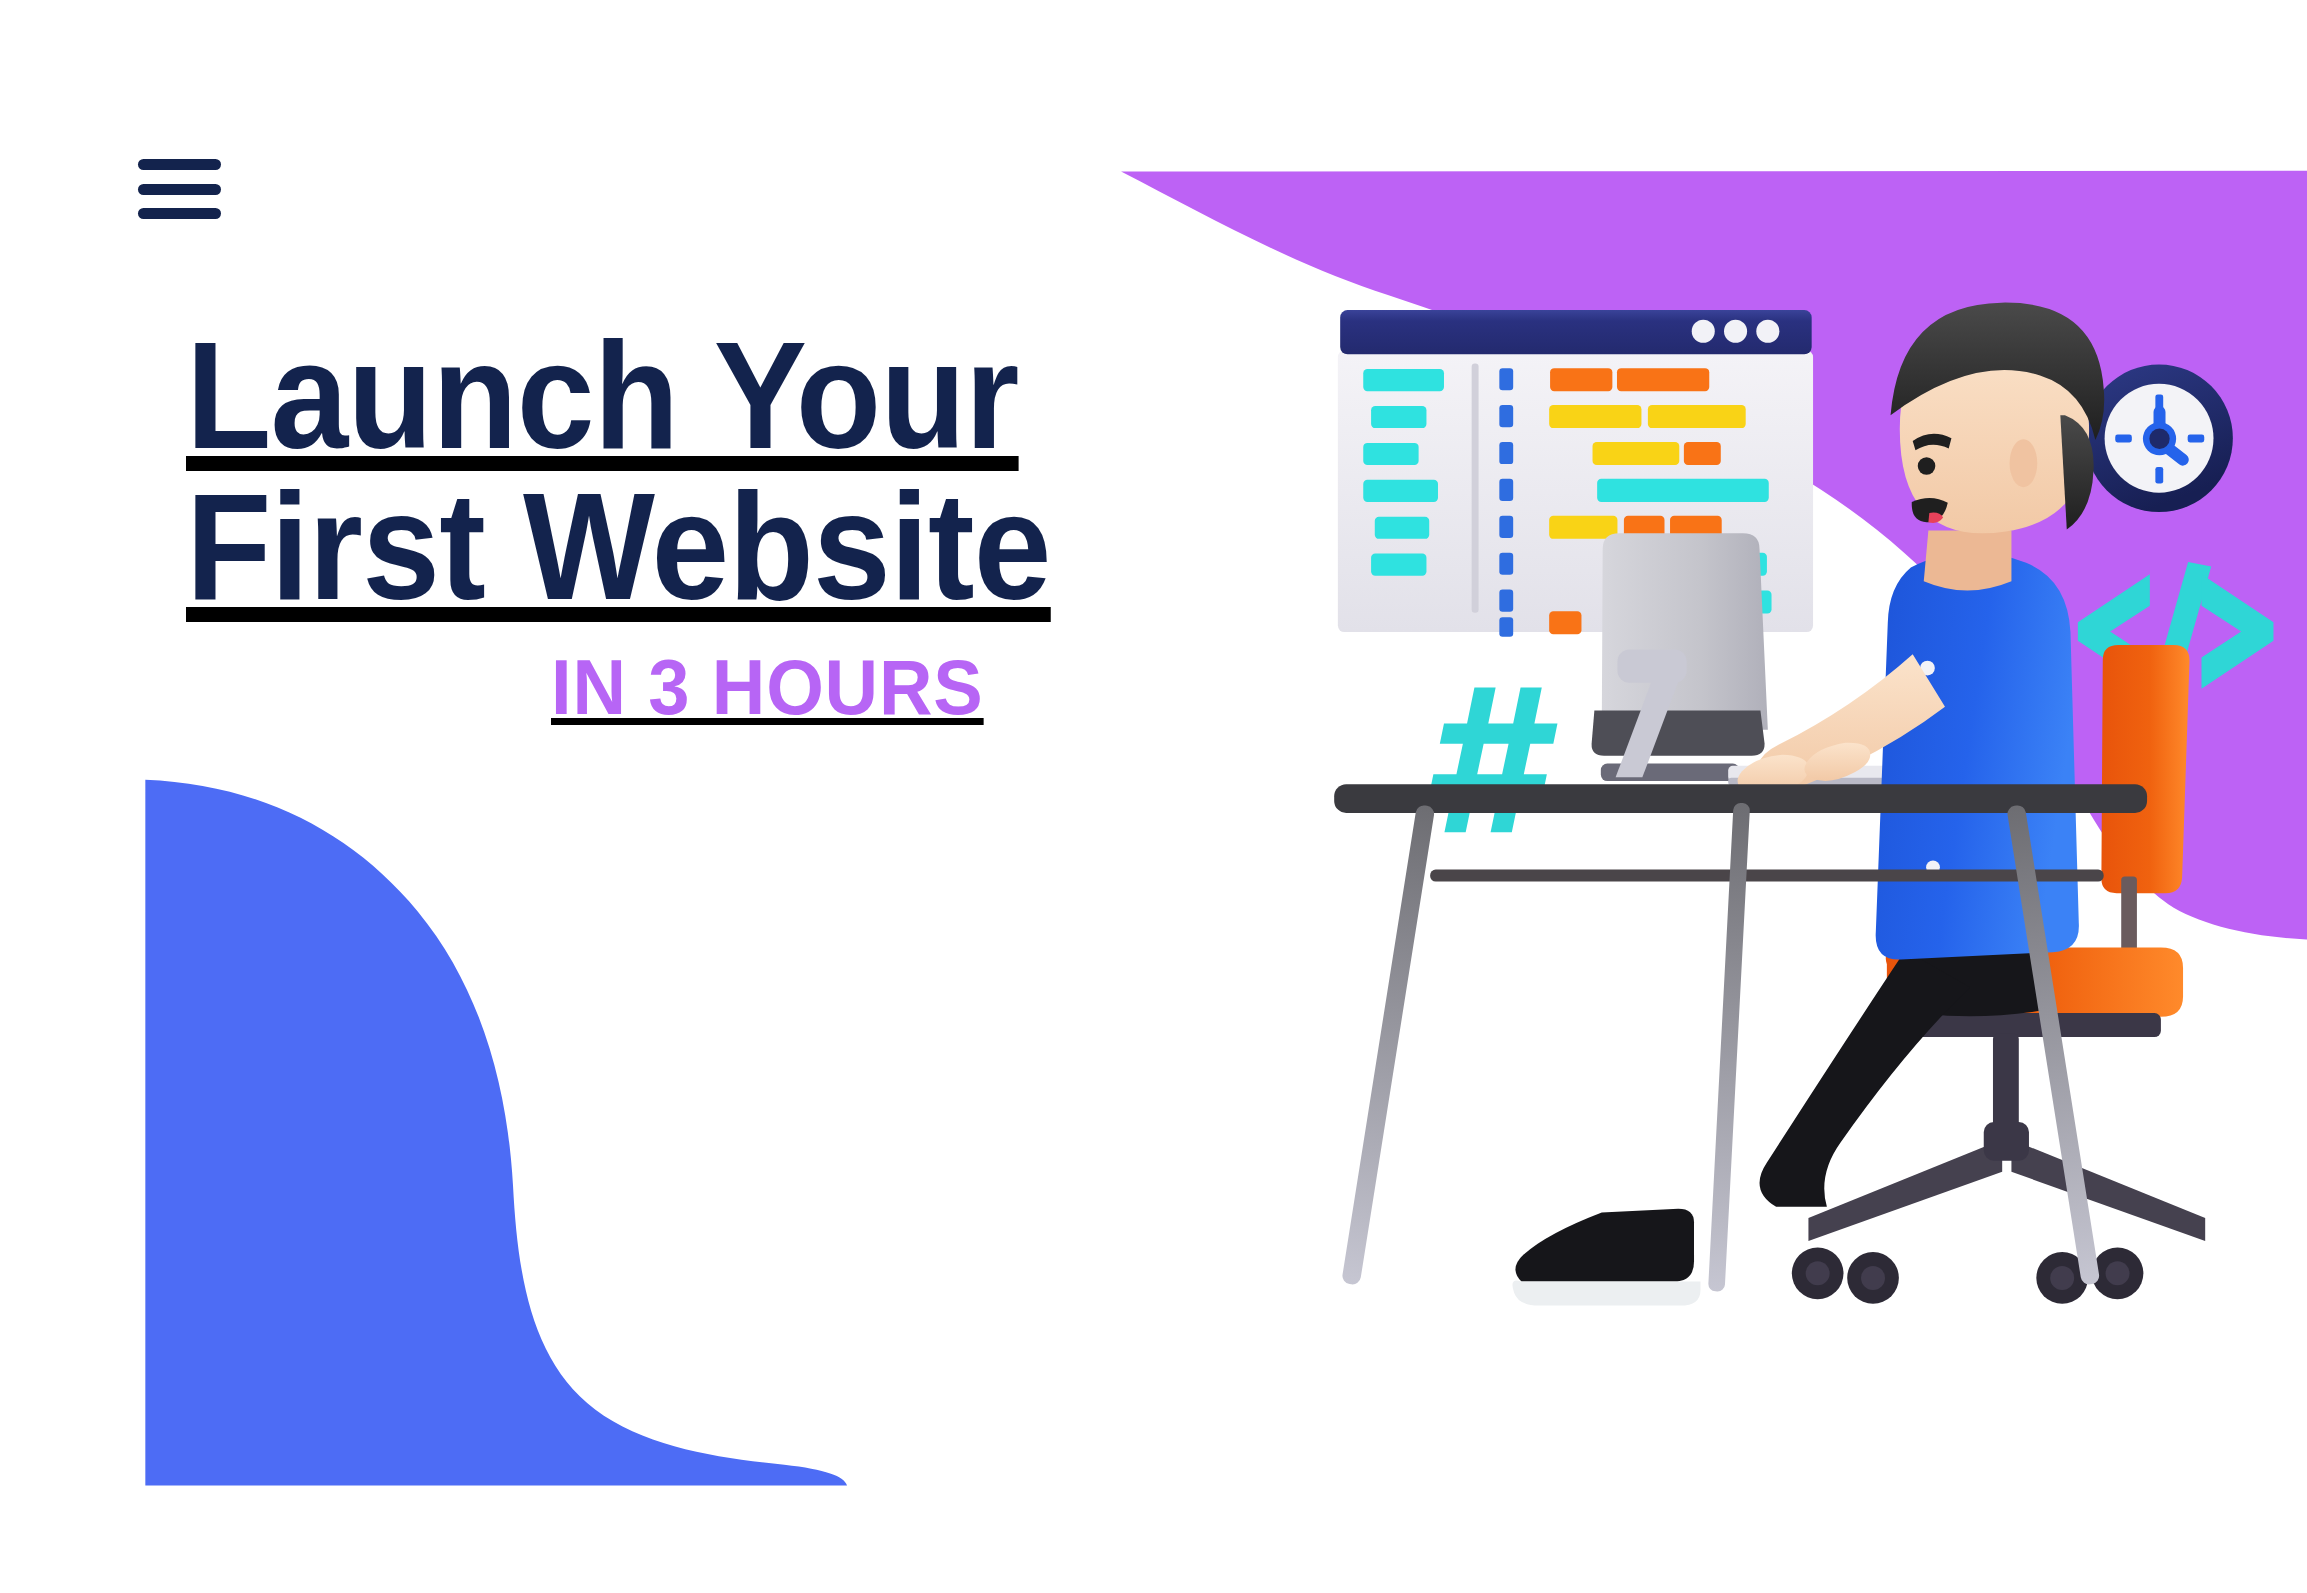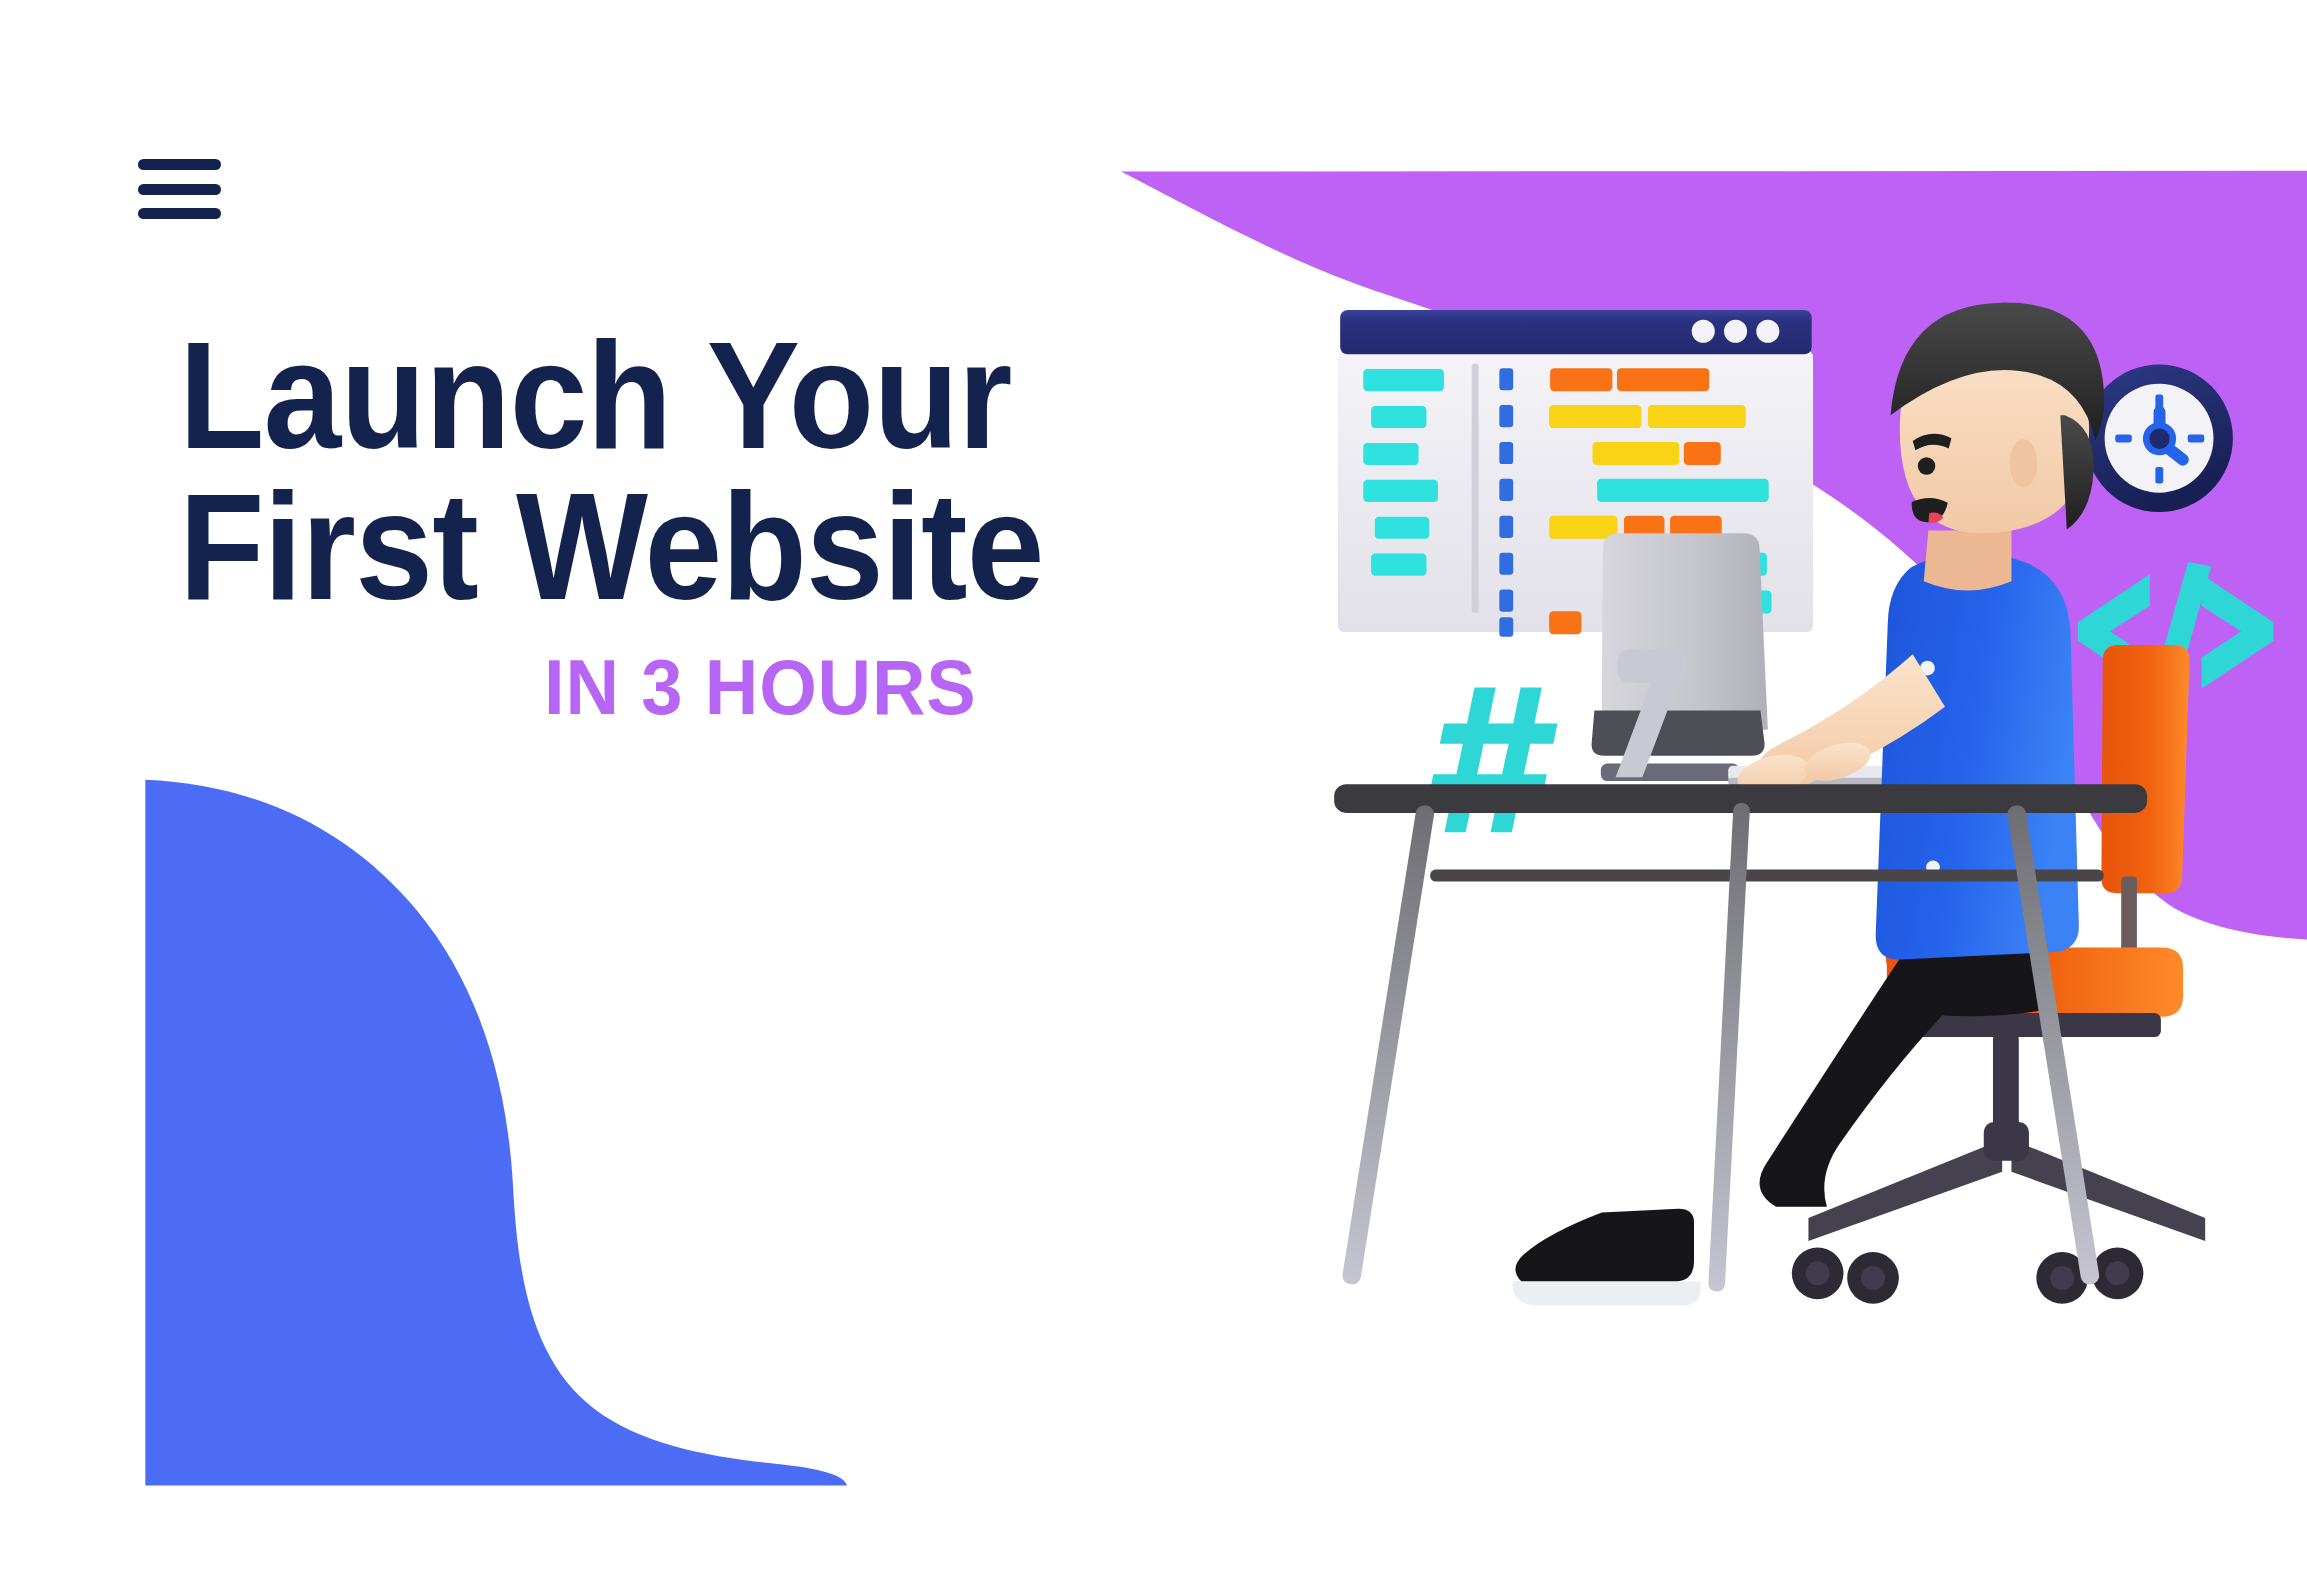--- a/index.html
+++ b/index.html
@@ -16,21 +16,21 @@
 
   
   .menu-btn {
     position:absolute; left:138px; top:159px; width:83px; height:60px;
     display:flex; flex-direction:column; justify-content:space-between;
     z-index:40; cursor:pointer;
   }
   .menu-btn .bar { width:100%; height:11px; border-radius:6.5px; background:#13234d; }
 
   
-  .headline-block { position:absolute; left:179px; top:323px; z-index:30; }
+  .headline-block { position:absolute; left:186px; top:323px; z-index:30;text-decoration:underline; }
   .headline {
     font-family:"Liberation Sans Narrow","Liberation Sans", sans-serif;
     font-weight:700; color:#13234d;
     font-size:152px; line-height:0.96; letter-spacing:-0.9px;
     transform:scaleX(0.92); transform-origin:left center; white-space:nowrap;
   }
   .headline.l2 { margin-top:4.6px; }
   .subhead {
     margin-top:29px; margin-left:365px;
     font-family:"Liberation Sans Narrow","Liberation Sans", sans-serif;

